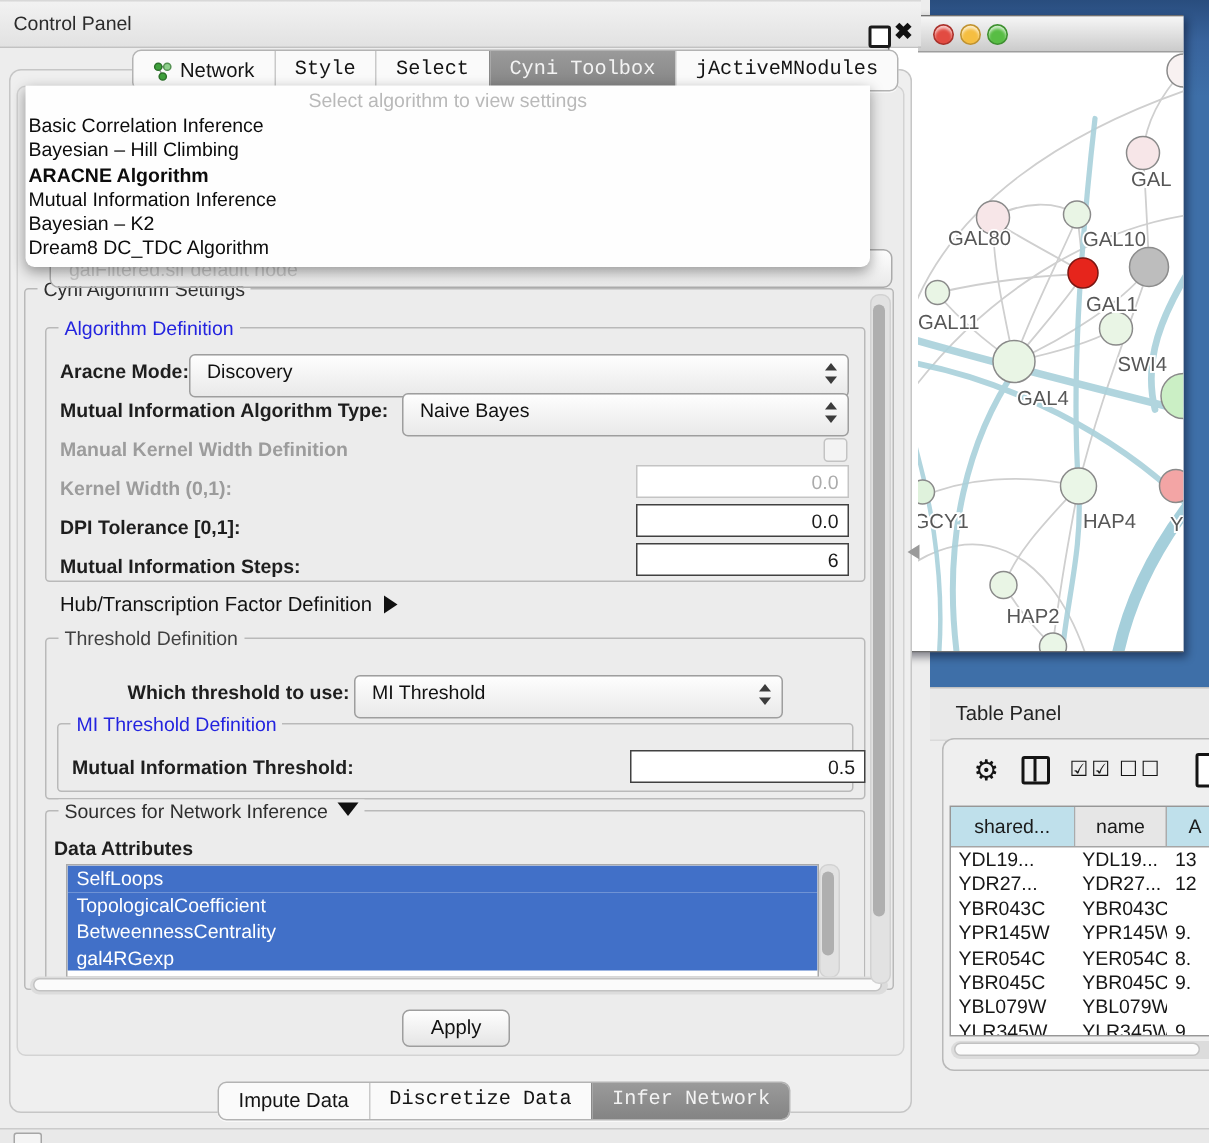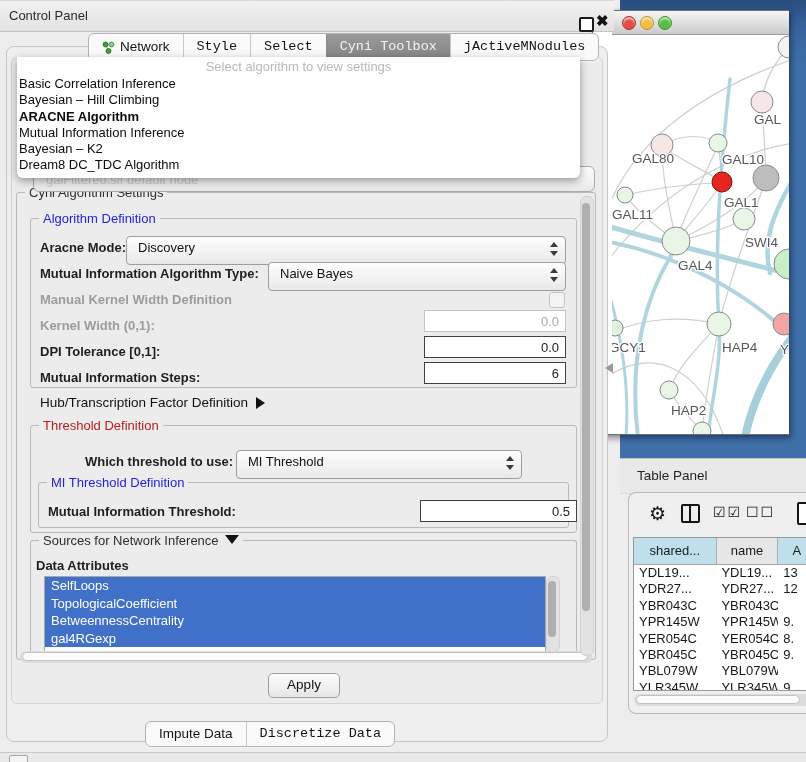--- a/index.html
+++ b/index.html
@@ -25,21 +25,21 @@
   #bottom-tabs{left:145px;top:721px;height:24px;}
 
   
   .panel-outer{left:6px;top:46px;width:600px;height:694px;border:1px solid #C6C6C6;border-radius:8px;background:#EFEFEF;}
   .panel-inner{left:11px;top:57px;width:590px;height:645px;border:1px solid #D3D3D3;border-radius:6px;background:#ECECEC;}
 
   
   .group{position:absolute;border:1px solid #B9B9B9;border-radius:3px;}
   .gtitle{position:absolute;top:-8px;left:8px;background:#ECECEC;padding:0 4px;font-size:13px;color:#2e2e2e;white-space:nowrap;}
   .gtitle.blue{color:#2323DF;}
-  .gtitle.green{color:#b91c1c;text-align:center;}
+  .gtitle.green{color:#404040;text-align:center;}
 
   .lbl{position:absolute;font-size:13px;font-weight:bold;color:#1e1e1e;white-space:nowrap;}
   .lbl.dis{color:#9C9C9C;}
 
   .combo{position:absolute;height:29px;border:1px solid #9E9E9E;border-radius:4px;
     background:linear-gradient(#FEFEFE,#E9E9E9);box-sizing:border-box;}
   .combo .cv{position:absolute;left:11px;top:3px;font-size:13px;color:#111;}
   .arrows{position:absolute;right:7px;top:5px;width:8px;height:14px;}
   .arrows:before{content:"";position:absolute;top:0;left:0;border-left:4px solid transparent;border-right:4px solid transparent;border-bottom:5px solid #3c3c3c;}
   .arrows:after{content:"";position:absolute;bottom:0;left:0;border-left:4px solid transparent;border-right:4px solid transparent;border-top:5px solid #3c3c3c;}
@@ -333,20 +333,21 @@
 
   <div class="vsb-track" style="left:580px;top:196px;height:458px;">
     <div class="vsb-thumb" style="top:6px;height:408px;"></div>
   </div>
 
   <div class="apply-btn abs">Apply</div>
 
   <div class="seg-group abs" id="bottom-tabs">
       <div class="seg">Impute Data</div>
       <div class="seg">Discretize Data</div>
+      <div class="seg sel">Infer Network</div>
     </div>
 
   <div class="ghost-combo abs">
     <span>galFiltered.sif default node</span>
   </div>
 
   <div class="popup abs">
     <div class="popup-title">Select algorithm to view settings</div>
     <div>
         <div class="algo-item">Basic Correlation Inference</div>

